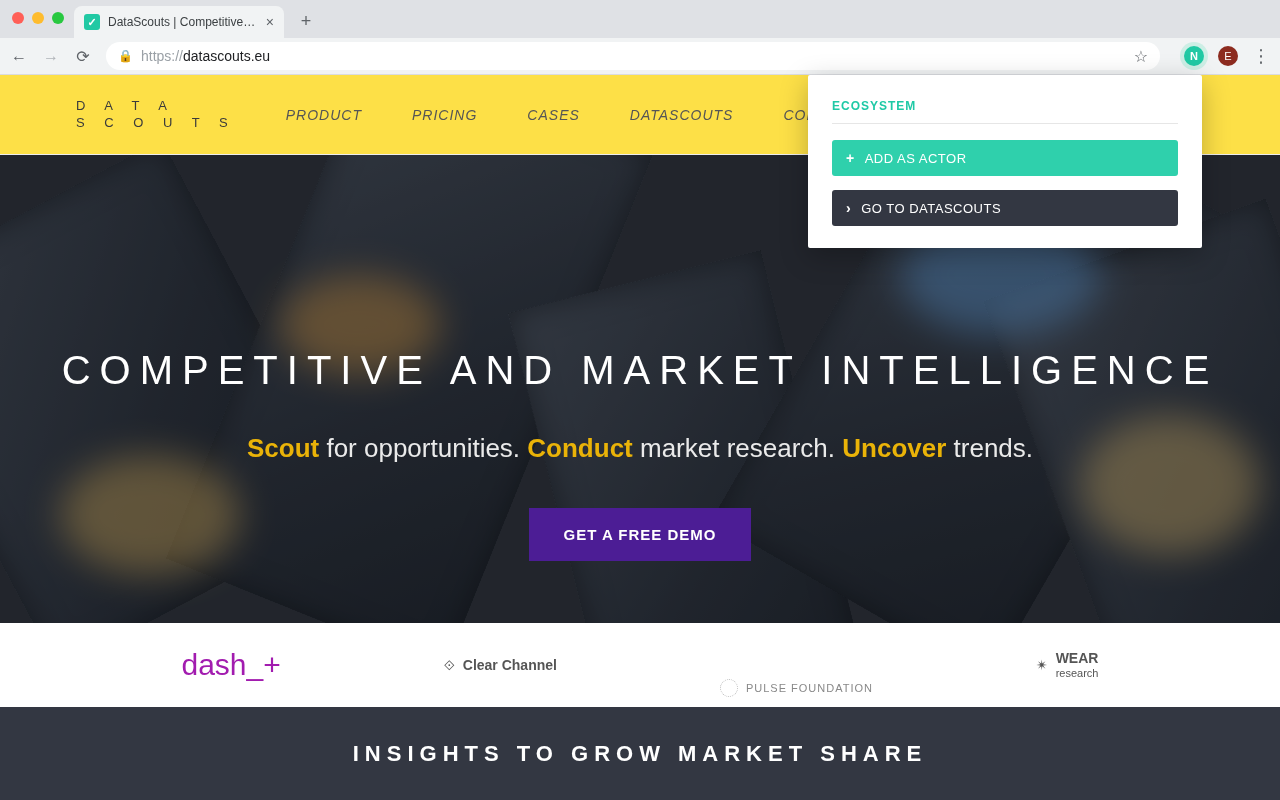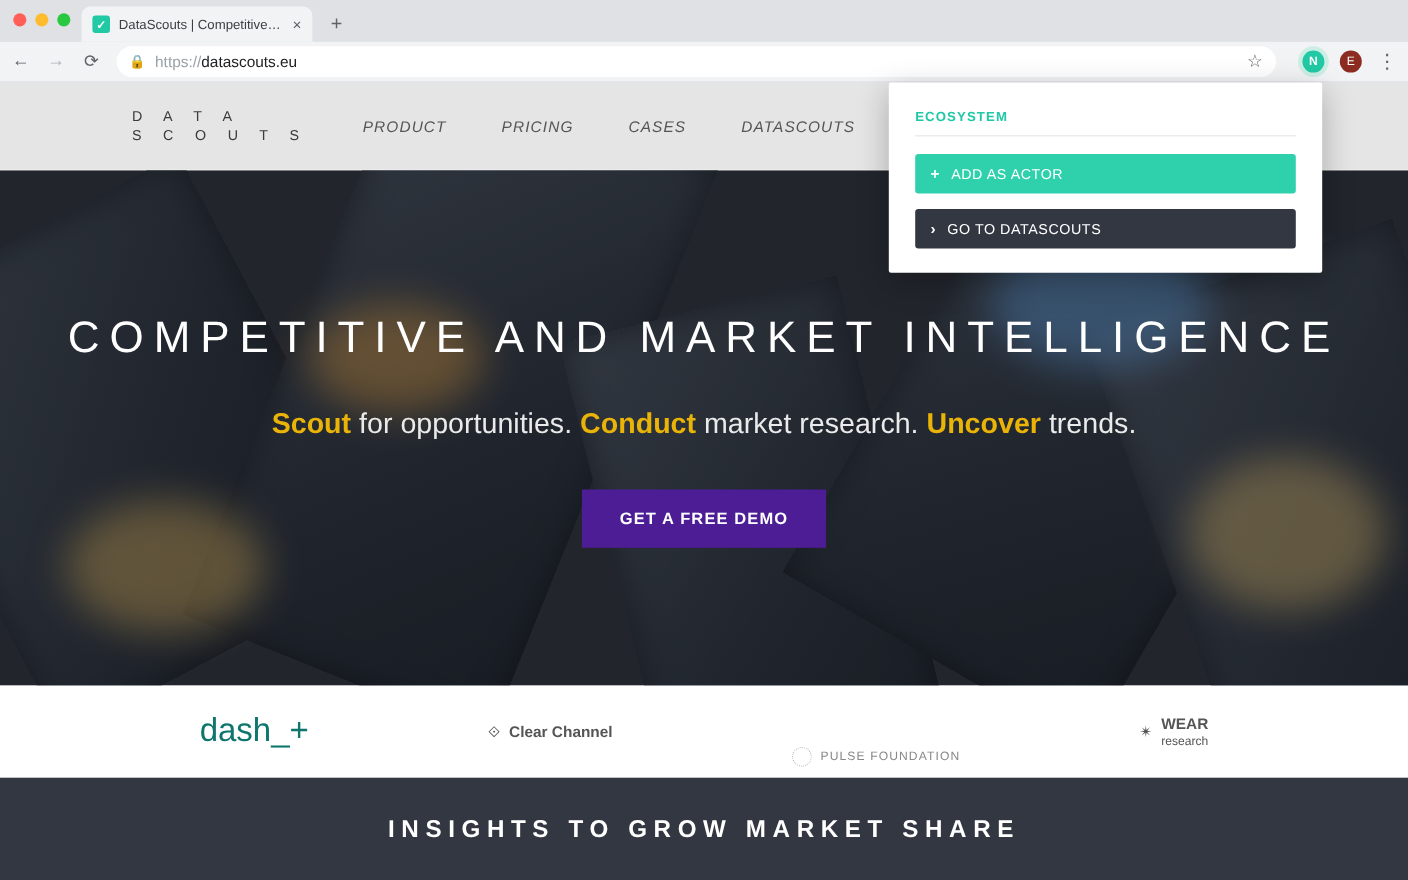--- a/index.html
+++ b/index.html
@@ -21,40 +21,40 @@
   .tb-icon.disabled{ color:#b0b3b8; }
   .omnibox { flex:1; height:28px; background:#fff; border-radius:14px; display:flex; align-items:center; padding:0 12px; gap:8px; font-size:14px; color:#202124;}
   .lock{ color:#1a8f4f; font-size:12px;}
   .url .scheme{ color:#9aa0a6;}
   .tb-right { display:flex; align-items:center; gap:14px; margin-left:10px;}
   .ext-icon{ width:20px; height:20px; background:#21c9a4; border-radius:50%; display:flex; align-items:center;justify-content:center;color:#fff;font-size:11px;font-weight:bold; box-shadow:0 0 0 4px #cdeee5;}
   .avatar{ width:20px;height:20px;border-radius:50%; background:#8c2b1f; color:#fff; font-size:11px; display:flex;align-items:center;justify-content:center;}
   .menu-icon{ font-size:18px; color:#5f6368;}
 
   
-  .site-header{ height:80px; background:#e5e5e5; display:flex; align-items:center; padding:0 120px; gap:50px; border-bottom:1px solid #eee;}
+  .site-header{ height:80px; background:#fde047; display:flex; align-items:center; padding:0 76px; gap:50px; border-bottom:1px solid #eee;}
   .logo{ font-family:"Helvetica Neue",Arial,sans-serif; letter-spacing:8px; font-size:13px; color:#3b3b3b; line-height:1.25;}
   .nav{ display:flex; gap:50px; }
   .nav a{ font-size:14px; letter-spacing:1px; color:#555; text-decoration:none;font-style:italic;}
 
   
-  .hero{ position:relative; height:468px; background:#2e3138; color:#fff; display:flex; flex-direction:column; align-items:center; justify-content:flex-start; padding-top:130px; overflow:hidden;}
+  .hero{ position:relative; height:468px; background:#2e3138; color:#fff; display:flex; flex-direction:column; align-items:center; justify-content:center; padding-top:130px; overflow:hidden;}
   .hero-bg{ position:absolute; inset:0; }
   .bld{ position:absolute; background:linear-gradient(135deg,#4b525e 0%,#2a2f38 60%,#1b1f26 100%); transform-origin:center; box-shadow:inset 0 0 30px rgba(0,0,0,.5);}
   .glow{ position:absolute; border-radius:50%; filter:blur(18px); opacity:.55;}
   .hero-overlay{ position:absolute; inset:0; background:rgba(20,24,30,.45);}
   .hero h1{ position:relative; font-size:40px; font-weight:300; letter-spacing:9px; text-align:center;}
   .hero .sub{ position:relative; margin-top:40px; font-size:26px; font-weight:400; color:#eaeaea;}
   .hero .sub .hl{ color:#eab308; font-weight:600;}
   .cta{ position:relative; margin-top:44px; background:#4c1d95; color:#fff; border:none; padding:18px 34px; font-size:15px; font-weight:700; letter-spacing:1px; cursor:pointer;}
 
   
   .partners{ height:84px; background:#fff; display:flex; align-items:center; justify-content:space-around; padding:0 100px;}
   .plogo{ color:#555; font-size:14px; display:flex; align-items:center; gap:8px;}
-  .plogo.dash{ font-size:30px; font-weight:500; color:#0f766e;}
+  .plogo.dash{ font-size:30px; font-weight:500; color:#a21caf;}
   .plogo.small{ font-size:11px; color:#888; letter-spacing:1px;margin-top:45px;}
 
   
   .insights{ height:93px; background:#333742; color:#fff; display:flex; align-items:center; justify-content:center; font-size:22px; font-weight:600; letter-spacing:6px;}
 
   
   .popup{ position:absolute; top:75px; right:78px; width:394px; background:#fff; border-radius:2px; box-shadow:0 8px 28px rgba(0,0,0,.25); padding:24px 24px 22px; z-index:50;}
   .popup-label{ font-size:12px; font-weight:700; letter-spacing:1px; color:#1fc9a6; margin-bottom:10px;}
   .eco-select{ position:relative; border:1px solid #1fc9a6; border-radius:3px; height:40px; display:flex; align-items:center; padding:0 12px; font-size:14px; color:#333; cursor:pointer; margin-bottom:18px;}
   .eco-select .chev{ position:absolute; right:12px; color:#555; font-size:12px;}

